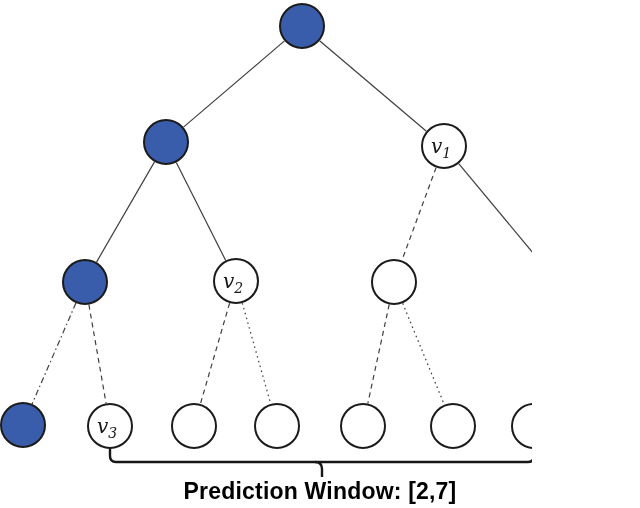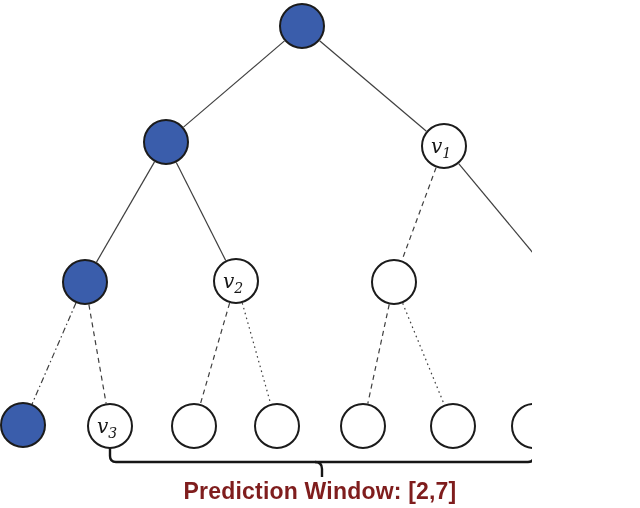--- a/index.html
+++ b/index.html
@@ -23,21 +23,21 @@
   .caption {
     position: absolute;
     left: 5px;
     top: 478px;
     width: 630px;
     text-align: center;
     font-family: "Liberation Sans", sans-serif;
     font-size: 23px;
     font-weight: bold;
     letter-spacing: 0.2px;
-    color: #7f1d1d;
+    color: #000000;
     user-select: none;
   }
 </style>
 </head>
 <body>
 
 <div class="canvas">
   <svg class="tree-svg" id="tree-svg" width="640" height="508" viewBox="0 0 640 508">
       <line x1="284.5" y1="40.9" x2="183.5" y2="127.1" stroke="#3f3f3f" stroke-width="1.2"></line>
       <line x1="319.6" y1="40.8" x2="426.4" y2="131.2" stroke="#3f3f3f" stroke-width="1.2"></line>

